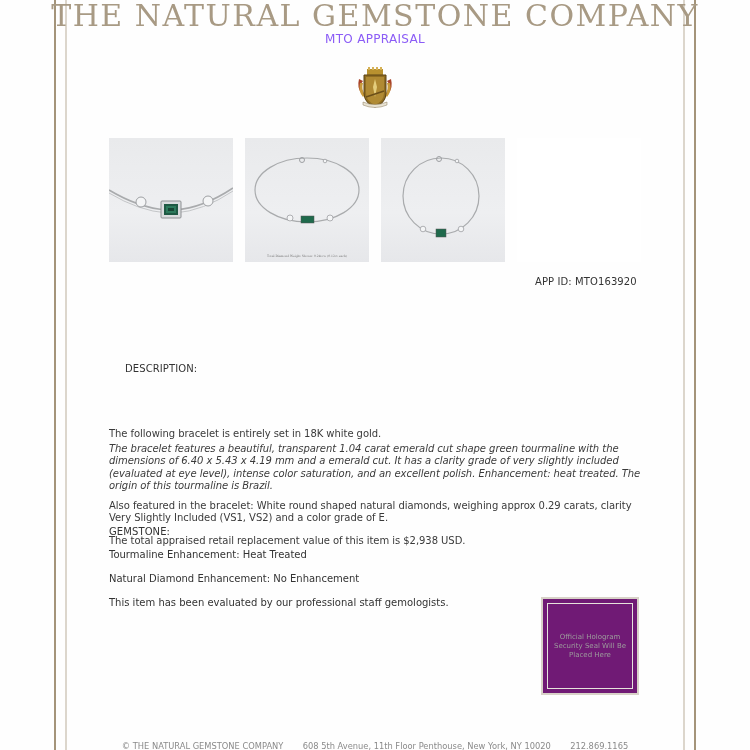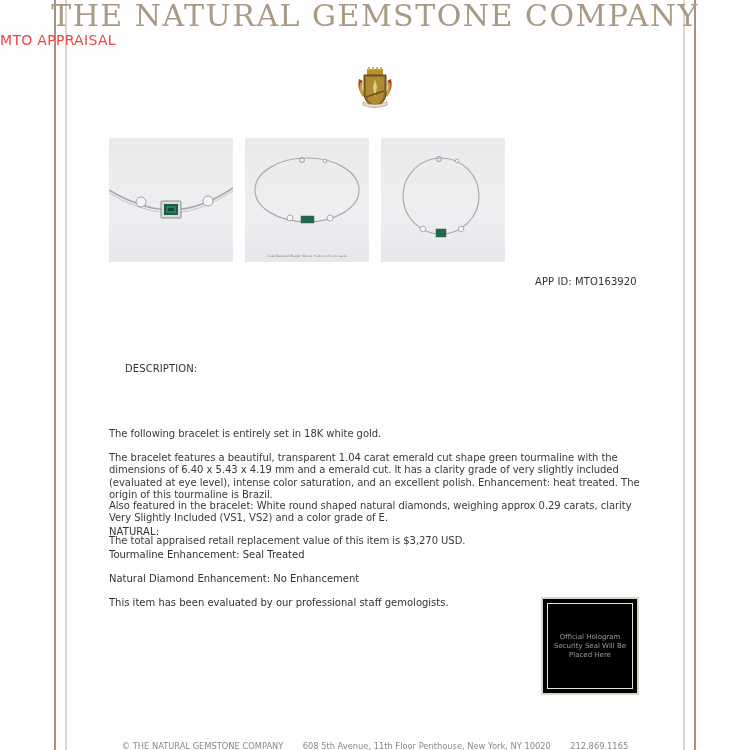--- a/index.html
+++ b/index.html
@@ -9,22 +9,22 @@
     .border-line { position: absolute; top: 0; bottom: 0; width: 2px; }
     .border-outer { background: #a4947a; }
     .border-inner { background: #dcd6cc; width: 2px; }
 
     .title {
       position: absolute; left: 0; right: 0; top: -2px; text-align: center;
       font-family: "DejaVu Serif", serif; font-size: 30px; letter-spacing: 1.5px;
       color: #a89a84; white-space: nowrap;
     }
     .subtitle {
-      position: absolute; left: 0; right: 0; top: 32px; text-align: left;
-      font-size: 14px; color: #ef4444; letter-spacing: 0.3px;
+      position: absolute; left: 0; right: 0; top: 32px; text-align: center;
+      font-size: 12px; color: #8b5cf6; letter-spacing: 0.3px;
     }
     .crest { position: absolute; left: 357px; top: 67px; width: 36px; height: 42px; }
 
     .photo {
       position: absolute; top: 138px; width: 124px; height: 124px;
       background: linear-gradient(180deg, #e9eaec 0%, #eeeff1 60%, #e6e7ea 100%);
     }
     .photo.blank { background: #ffffff; }
     .photo svg { position: absolute; left: 0; top: 0; }
     .photo-caption {
@@ -39,21 +39,21 @@
 
     .section-head { position: absolute; left: 109px; font-size: 10px; color: #333; letter-spacing: 0.1px; }
     .para {
       position: absolute; left: 109px; width: 545px; font-size: 10px; line-height: 12.4px;
       color: #3a3a3a; letter-spacing: -0.05px; margin-top: 44px;
     }
     .comment { position: absolute; left: 109px; font-size: 10px; color: #333; }
 
     .seal {
       position: absolute; left: 541px; top: 597px; width: 98px; height: 98px;
-      border: 2px solid #d8d2c8; background: #000000;
+      border: 2px solid #d8d2c8; background: #701a75;
     }
     .seal-inner {
       position: absolute; left: 4px; top: 4px; right: 4px; bottom: 4px;
       border: 1px solid #e6e2dc; display: flex; align-items: center; justify-content: center;
     }
     .seal-text {
       text-align: center; font-size: 7px; line-height: 9px; color: #9c9c9c; width: 80px;
     }
 
     .footer {
@@ -133,26 +133,26 @@
     <rect x="55" y="91" width="10" height="8" fill="#1f6a4c" stroke="#555" stroke-width="0.5"></rect>
   </svg>
 </div>
 
 <div class="photo blank" style="left:517px;"></div>
 
 <div class="app-id">APP ID: MTO163920</div>
 
 <div class="section-head" style="top:363px;margin-left:16px;">DESCRIPTION:</div>
 <div class="para" style="top:384px;">The following bracelet is entirely set in 18K white gold.</div>
-<div class="para" style="top:408px;">The bracelet features a beautiful, transparent 1.04 carat emerald cut shape green tourmaline with the dimensions of 6.40 x 5.43 x 4.19 mm and a emerald cut. It has a clarity grade of very slightly included (evaluated at eye level), intense color saturation, and an excellent polish. Enhancement: heat treated. The origin of this tourmaline is Brazil.</div>
+<div class="para" style="top:399px;font-style:italic;">The bracelet features a beautiful, transparent 1.04 carat emerald cut shape green tourmaline with the dimensions of 6.40 x 5.43 x 4.19 mm and a emerald cut. It has a clarity grade of very slightly included (evaluated at eye level), intense color saturation, and an excellent polish. Enhancement: heat treated. The origin of this tourmaline is Brazil.</div>
 <div class="para" style="top:456px;">Also featured in the bracelet: White round shaped natural diamonds, weighing approx 0.29 carats, clarity Very Slightly Included (VS1, VS2) and a color grade of E.</div>
-<div class="para" style="top:491px;">The total appraised retail replacement value of this item is $3,270 USD.</div>
+<div class="para" style="top:491px;">The total appraised retail replacement value of this item is $2,938 USD.</div>
 
-<div class="section-head" style="top:526px;">NATURAL:</div>
-<div class="comment" style="top:549px;">Tourmaline Enhancement: Seal Treated</div>
+<div class="section-head" style="top:526px;">GEMSTONE:</div>
+<div class="comment" style="top:549px;">Tourmaline Enhancement: Heat Treated</div>
 <div class="comment" style="top:573px;">Natural Diamond Enhancement: No Enhancement</div>
 <div class="comment" style="top:597px;">This item has been evaluated by our professional staff gemologists.</div>
 
 <div class="seal">
   <div class="seal-inner">
     <div class="seal-text">Official Hologram Security Seal Will Be Placed Here</div>
   </div>
 </div>
 
 <div class="footer">

